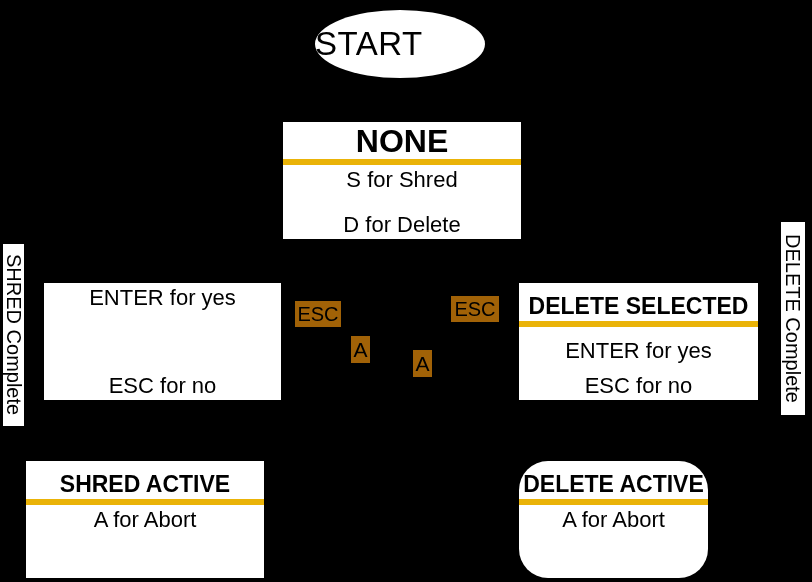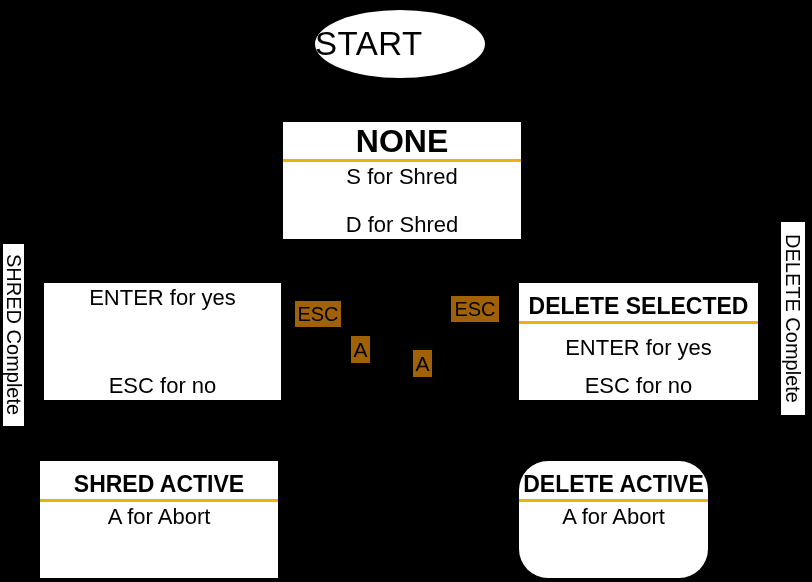--- a/index.html
+++ b/index.html
@@ -26,21 +26,21 @@
     letter-spacing: 0.5px;
   }
   .node {
     position: absolute;
     background: #fff;
     display: flex;
     flex-direction: column;
   }
   .node-title {
     height: 35px;
-    border-bottom: 3px solid #eab308;
+    border-bottom: 6px solid #eab308;
     display: flex;
     align-items: flex-end;
     justify-content: center;
     font-weight: bold;
     font-size: 23px;
     line-height: 1;
     padding-bottom: 3px;
   }
   .node-title.big {
     font-size: 32px;
@@ -52,21 +52,21 @@
     flex-direction: column;
     align-items: center;
     justify-content: space-between;
     font-size: 22px;
   }
   .node-body .line { line-height: 29px; white-space: nowrap; }
 
   #node-none            { left: 283px; top: 122px; width: 238px; height: 117px; }
   #node-shred-selected  { left:  44px; top: 283px; width: 237px; height: 117px; }
   #node-delete-selected { left: 519px; top: 283px; width: 239px; height: 117px; gap: 9px; }
-  #node-shred-active    { left:  40px; top: 461px; width: 238px; height: 117px; }
+  #node-shred-active    { left:  26px; top: 461px; width: 238px; height: 117px; }
   #node-delete-active   { left: 519px; top: 461px; width: 189px; height: 117px; border-radius: 29px; }
 
   .chip {
     position: absolute;
     background: #a16207;
     display: flex; align-items: center; justify-content: center;
     font-size: 20px;
     line-height: 1;
     white-space: nowrap;
   }
@@ -94,21 +94,21 @@
 <div class="canvas">
 
   <div class="start-ellipse">
     <span>START</span>
   </div>
 
   <div class="node" id="node-none">
     <div class="node-title big">NONE</div>
     <div class="node-body">
       <div class="line">S for Shred</div>
-      <div class="line">D for Shred</div>
+      <div class="line">D for Delete</div>
     </div>
   </div>
 
   <div class="node" id="node-shred-selected">
     <div class="node-body">
       <div class="line">ENTER for yes</div>
       <div class="line">ESC for no</div>
     </div>
   </div>
 

